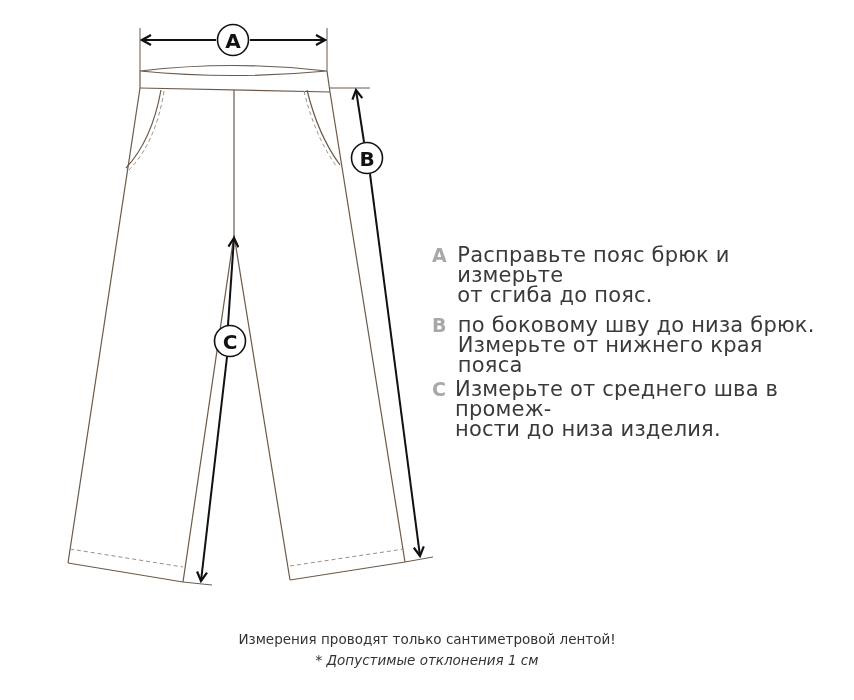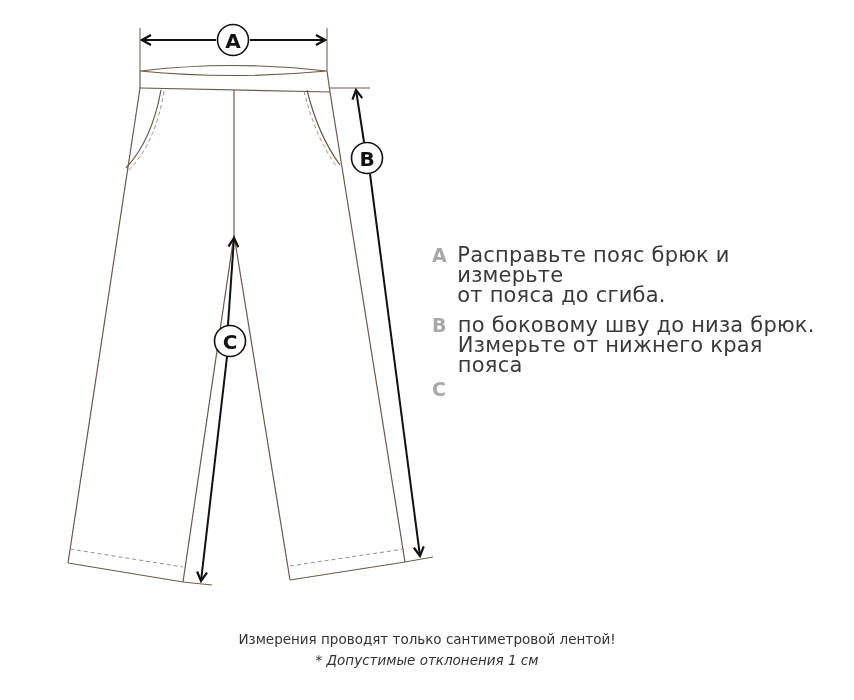--- a/index.html
+++ b/index.html
@@ -77,35 +77,39 @@
     <circle cx="230" cy="341" r="15.5" fill="#fff" stroke="#111" stroke-width="1.6"></circle>
     <text x="230" y="348.5" text-anchor="middle" font-family="DejaVu Sans, sans-serif" font-size="20" font-weight="bold" fill="#111">C</text>
   </g>
 </svg>
 
 <div class="instr" style="top:245px;">
   <div class="row">
     <span class="letter">A</span>
     <div>
       <div class="text">Расправьте пояс брюк и измерьте</div>
-      <div class="text">от пояса до сгиба.</div>
+      <div class="text">от сгиба до пояс.</div>
     </div>
   </div>
 </div>
 
 <div class="instr" style="top:315px;">
   <div class="row">
     <span class="letter">B</span>
     <div>
       <div class="text">по боковому шву до низа брюк.</div>
       <div class="text">Измерьте от нижнего края пояса</div>
     </div>
   </div>
 </div>
 
 <div class="instr" style="top:379px;">
   <div class="row">
     <span class="letter">C</span>
+    <div>
+      <div class="text">Измерьте от среднего шва в промеж-</div>
+      <div class="text">ности до низа изделия.</div>
+    </div>
   </div>
 </div>
 
 <div class="footer" style="top:631px;">Измерения проводят только сантиметровой лентой!</div>
 <div class="footer" style="top:652px;font-style:italic;">* Допустимые отклонения 1 см</div>
 
 </body></html>

